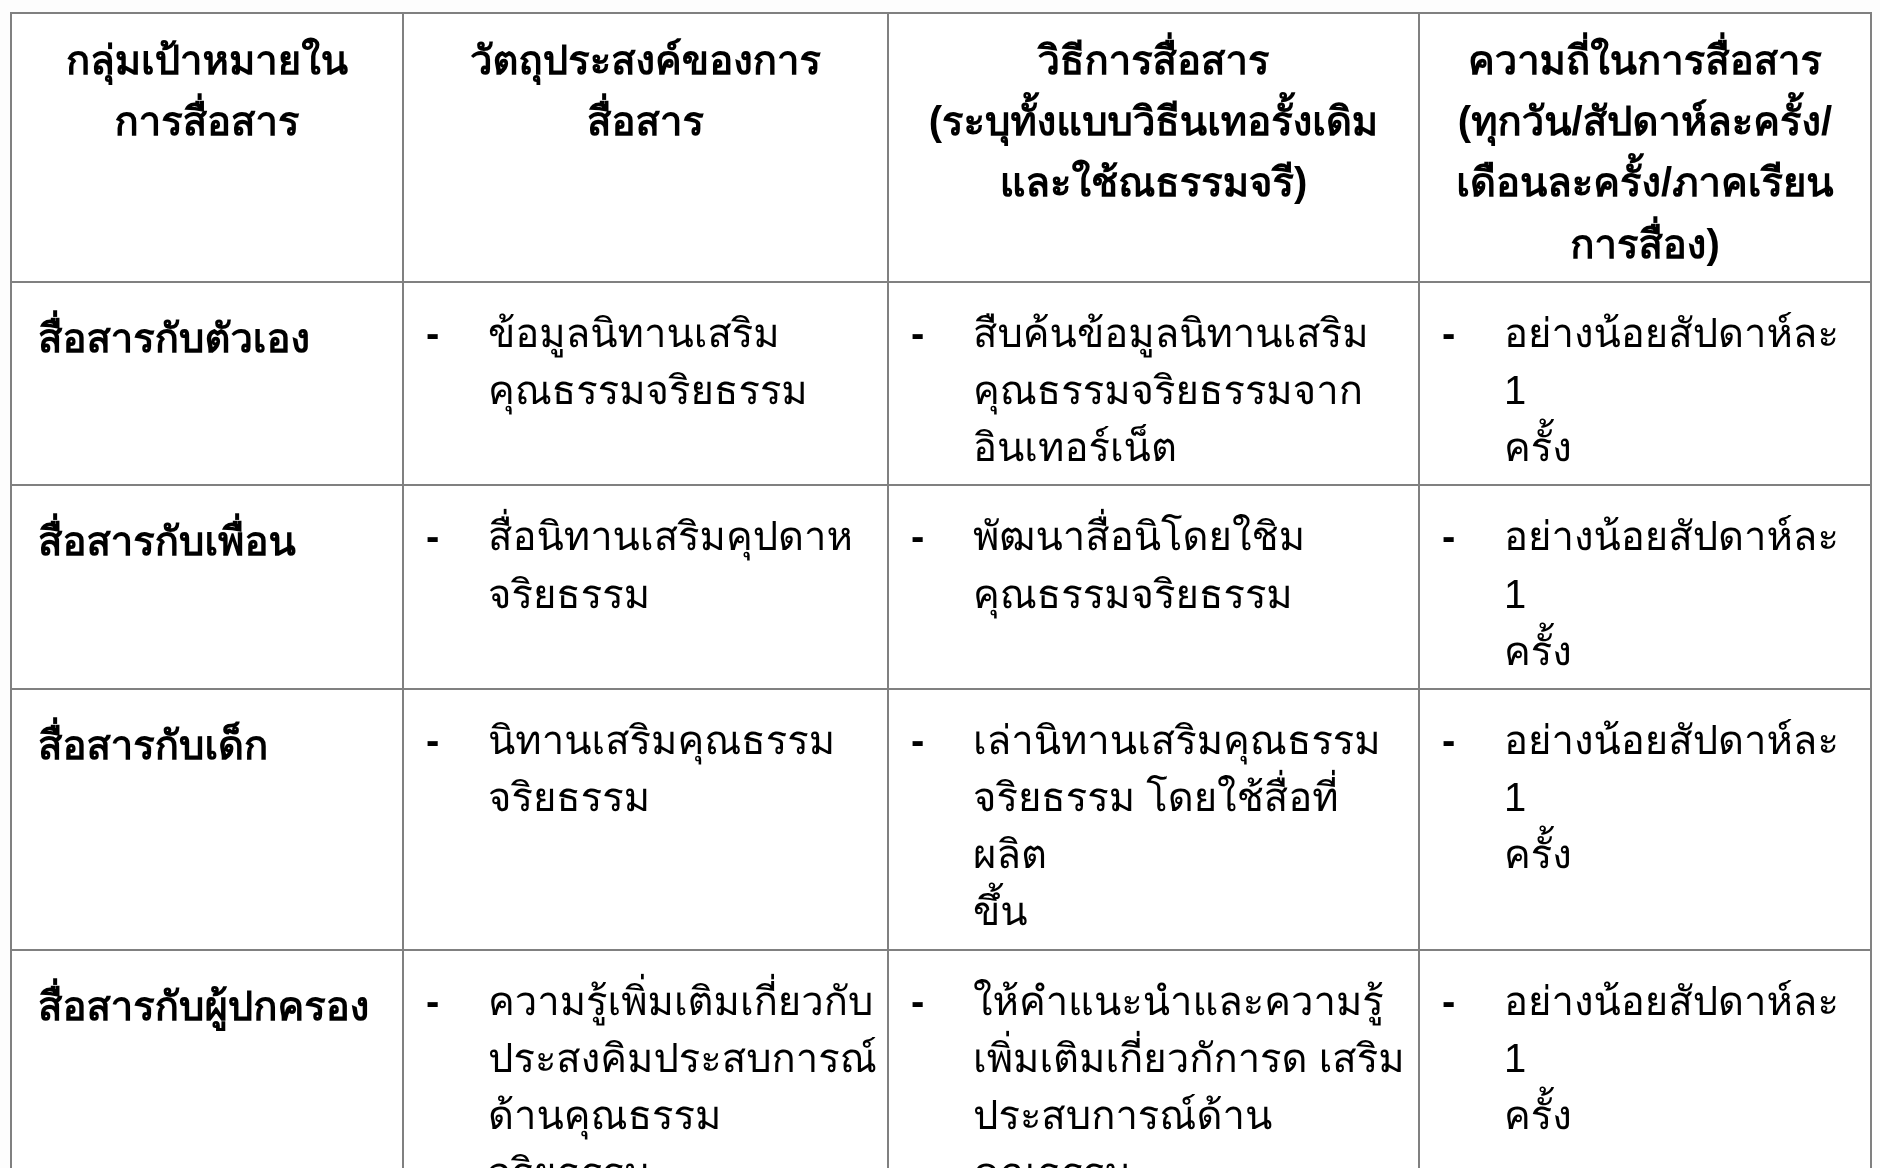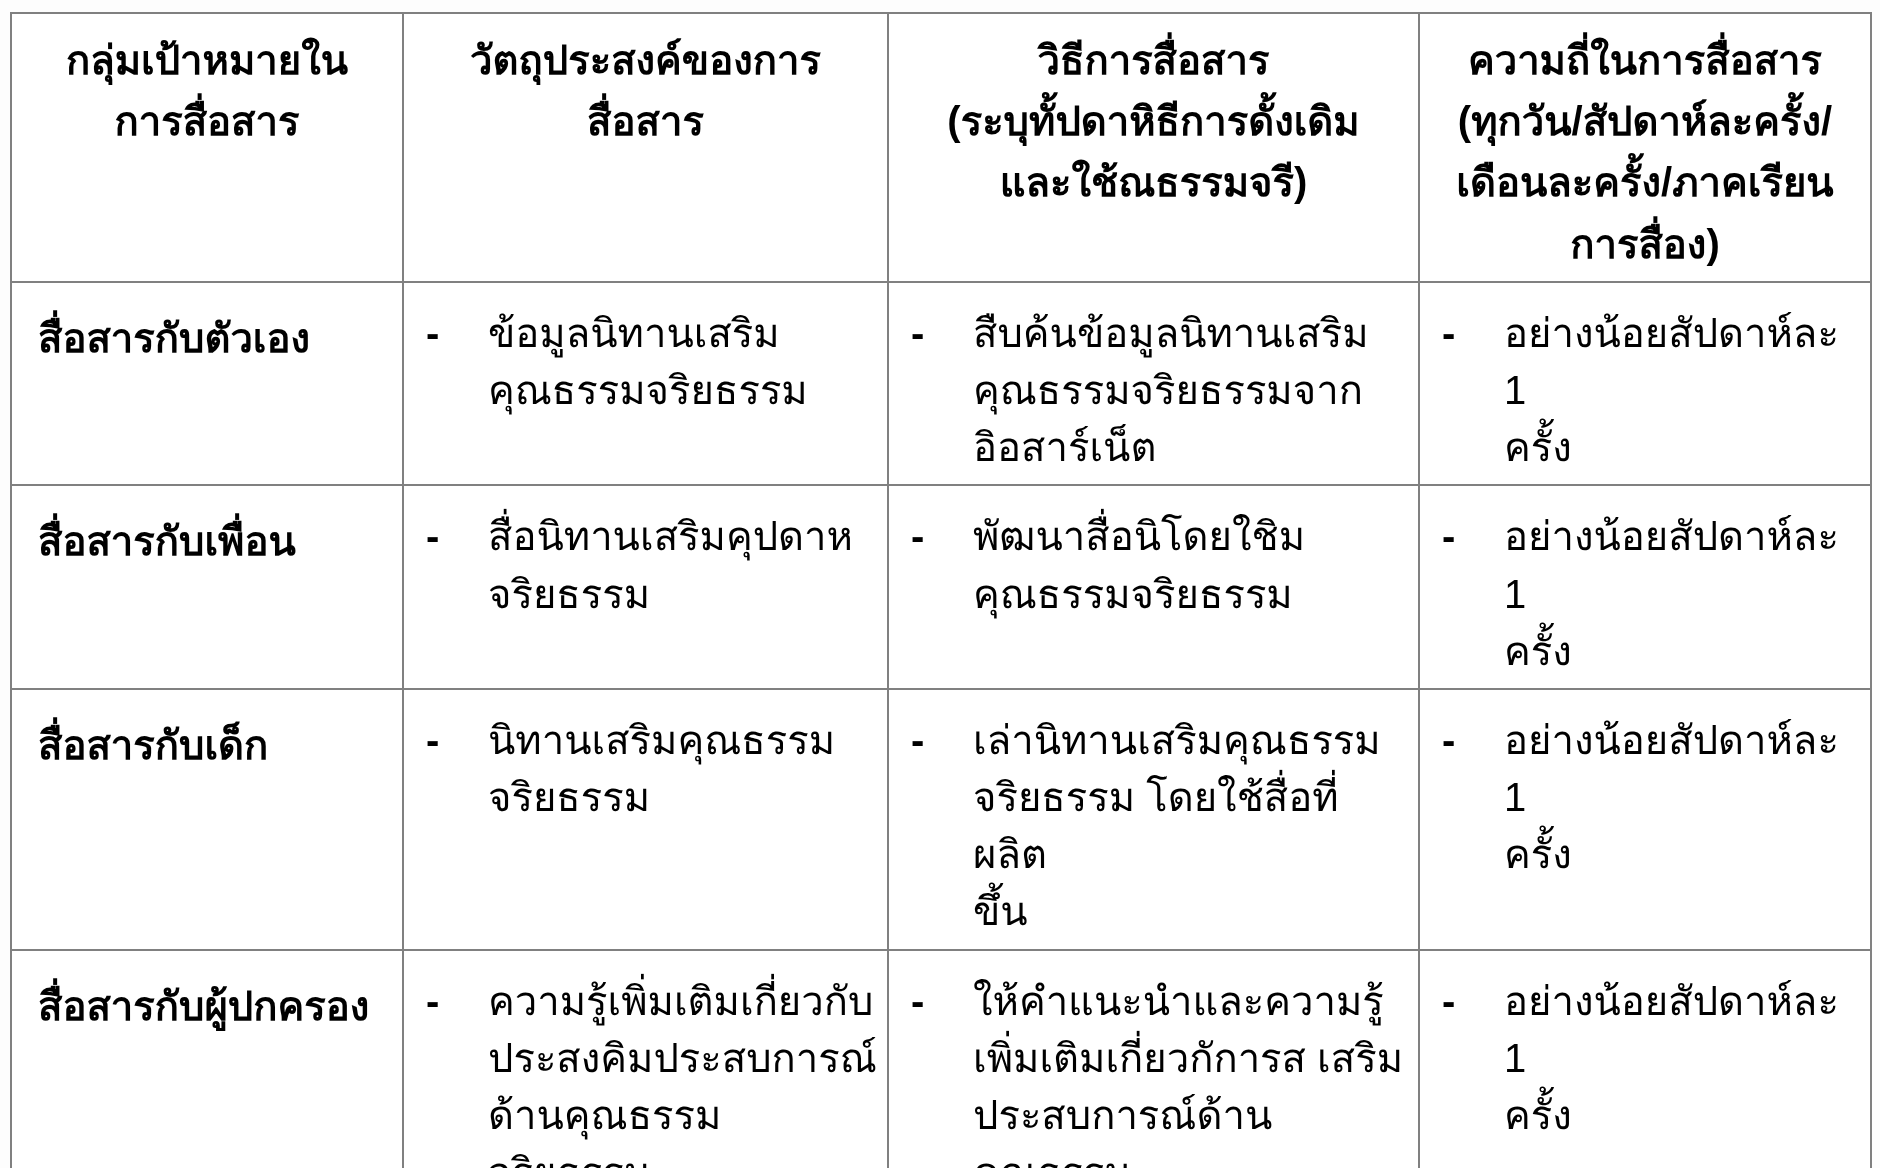--- a/index.html
+++ b/index.html
@@ -94,21 +94,21 @@
           <th class="header-cell">
             <span class="line">กลุ่มเป้าหมายใน</span>
             <span class="line">การสื่อสาร</span>
           </th>
           <th class="header-cell">
             <span class="line">วัตถุประสงค์ของการ</span>
             <span class="line">สื่อสาร</span>
           </th>
           <th class="header-cell">
             <span class="line">วิธีการสื่อสาร</span>
-            <span class="line">(ระบุทั้ปดาหิธีการดั้งเดิม</span>
+            <span class="line">(ระบุทั้งแบบวิธีนเทอรั้งเดิม</span>
             <span class="line">และใช้ณธรรมจรี)</span>
           </th>
           <th class="header-cell">
             <span class="line">ความถี่ในการสื่อสาร</span>
             <span class="line">(ทุกวัน/สัปดาห์ละครั้ง/</span>
             <span class="line">เดือนละครั้ง/ภาคเรียน</span>
             <span class="line">การสื่อง)</span>
           </th>
         </tr>
       </thead>
@@ -126,21 +126,21 @@
                 <span class="line">คุณธรรมจริยธรรม</span>
               </span>
             </div>
           </td>
           <td class="bullet-cell">
             <div class="bullet">
               <span class="bullet-marker">-</span>
               <span class="bullet-lines">
                 <span class="line">สืบค้นข้อมูลนิทานเสริม</span>
                 <span class="line">คุณธรรมจริยธรรมจาก</span>
-                <span class="line">อิอสาร์เน็ต</span>
+                <span class="line">อินเทอร์เน็ต</span>
               </span>
             </div>
           </td>
           <td class="bullet-cell">
             <div class="bullet">
               <span class="bullet-marker">-</span>
               <span class="bullet-lines">
                 <span class="line">อย่างน้อยสัปดาห์ละ 1</span>
                 <span class="line">ครั้ง</span>
               </span>
@@ -227,21 +227,21 @@
                 <span class="line">ประสงคิมประสบการณ์</span>
                 <span class="line">ด้านคุณธรรม จริยธรรม</span>
               </span>
             </div>
           </td>
           <td class="bullet-cell">
             <div class="bullet">
               <span class="bullet-marker">-</span>
               <span class="bullet-lines">
                 <span class="line">ให้คำแนะนำและความรู้</span>
-                <span class="line">เพิ่มเติมเกี่ยวกัการส เสริม</span>
+                <span class="line">เพิ่มเติมเกี่ยวกัการด เสริม</span>
                 <span class="line">ประสบการณ์ด้านคุณธรรม</span>
 
               </span>
             </div>
           </td>
           <td class="bullet-cell">
             <div class="bullet">
               <span class="bullet-marker">-</span>
               <span class="bullet-lines">
                 <span class="line">อย่างน้อยสัปดาห์ละ 1</span>

